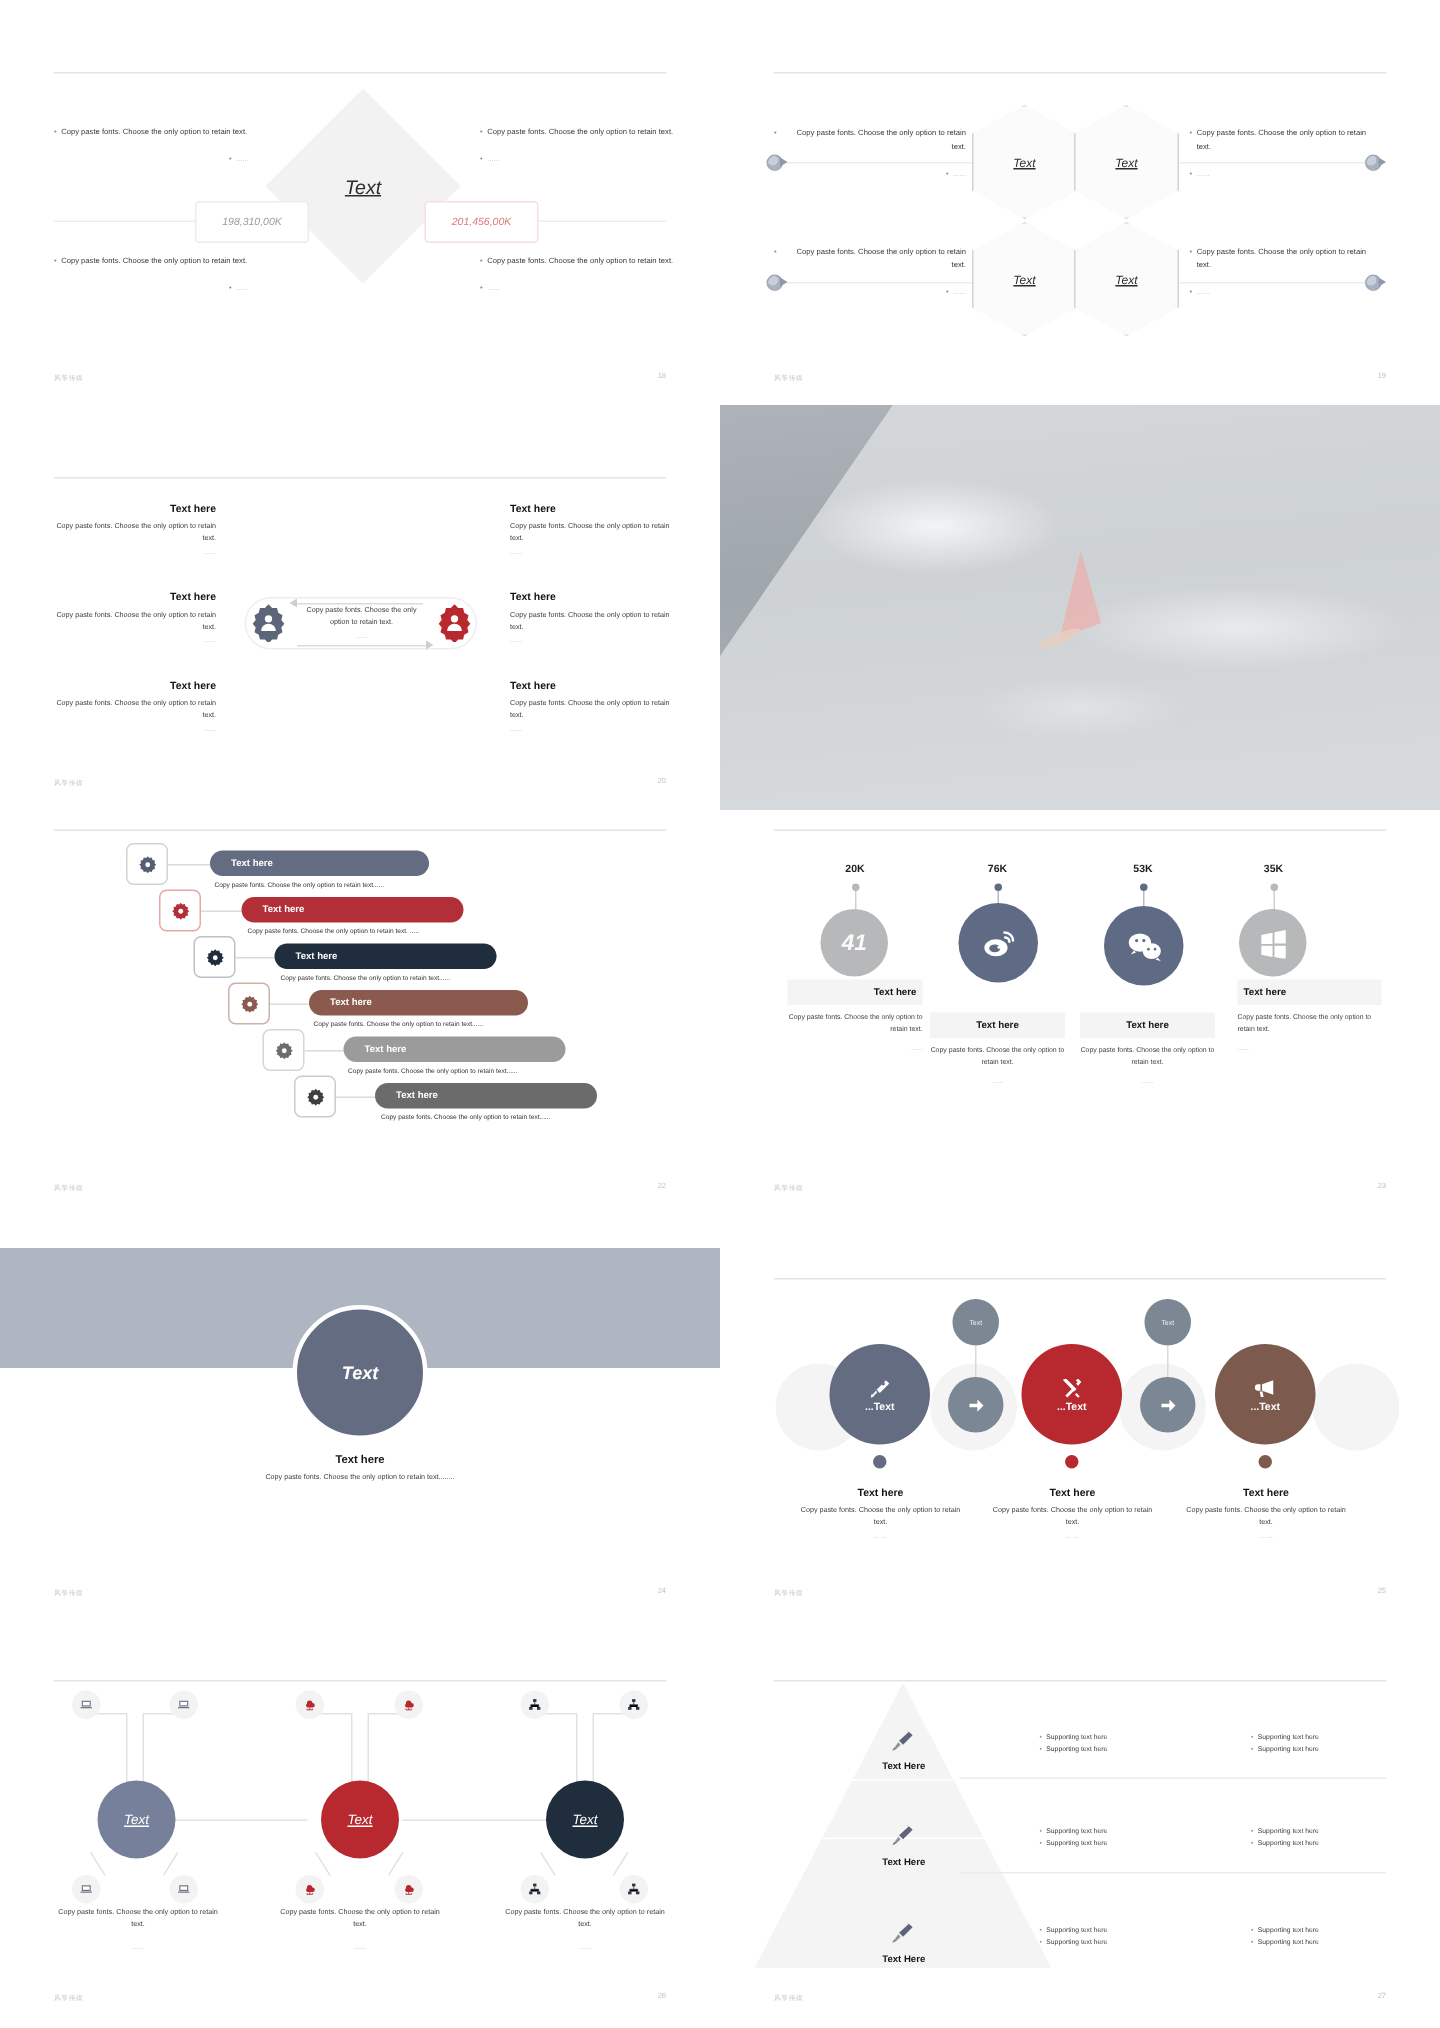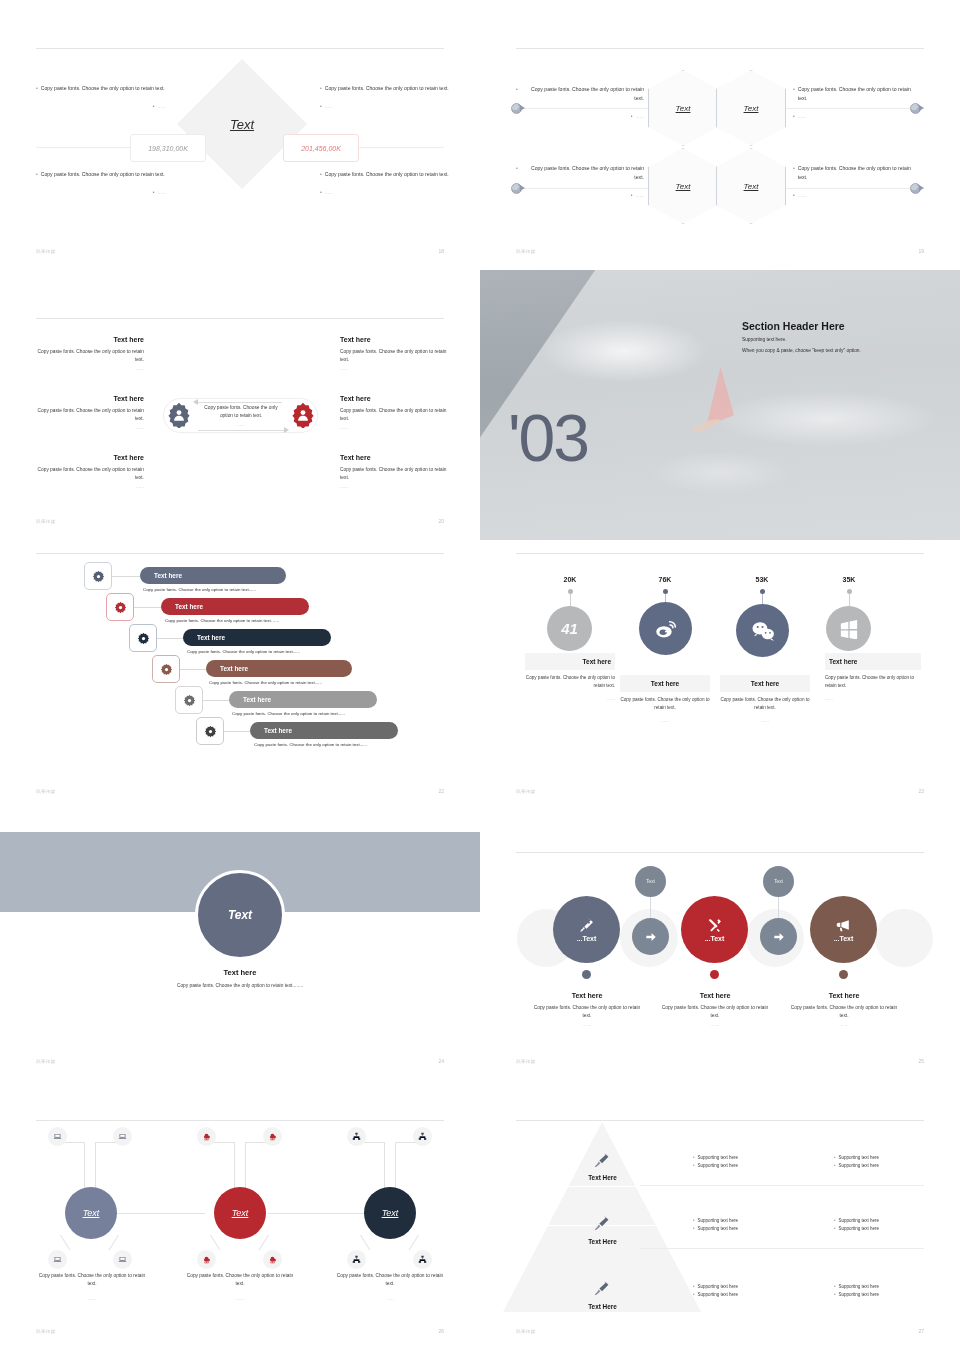--- a/index.html
+++ b/index.html
@@ -302,26 +302,20 @@
     <div class="footer-brand">风筝传媒</div>
     <div class="footer-page">20</div>
   </div>
 
   <div class="slide">
     <div class="sec">
       <div class="sec-img"></div>
       <div class="sail"></div>
       <div class="board"></div>
       <div class="sec-mask"></div>
-      <div class="num03">'03</div>
-      <div class="sec-head">
-        <h2>Section Header Here</h2>
-        <div class="s1">Supporting text here.</div>
-        <div class="s2">When you copy &amp; paste, choose "keep text only" option.</div>
-      </div>
     </div>
   </div>
 
   <div class="slide">
     <div class="rule" style="top:13px;"></div>
 
     <div class="gbox" style="left:84px; top:22px; border-color:#cfd4dc;">
       <svg width="13" height="13" viewBox="0 0 64 64">
           <path fill="#555e72" d="M32 4l5 6 8-2 3 8 8 3-2 8 6 5-6 5 2 8-8 3-3 8-8-2-5 6-5-6-8 2-3-8-8-3 2-8-6-5 6-5-2-8 8-3 3-8 8 2z"></path>
           <circle cx="32" cy="32" r="8" fill="#fff"></circle>

